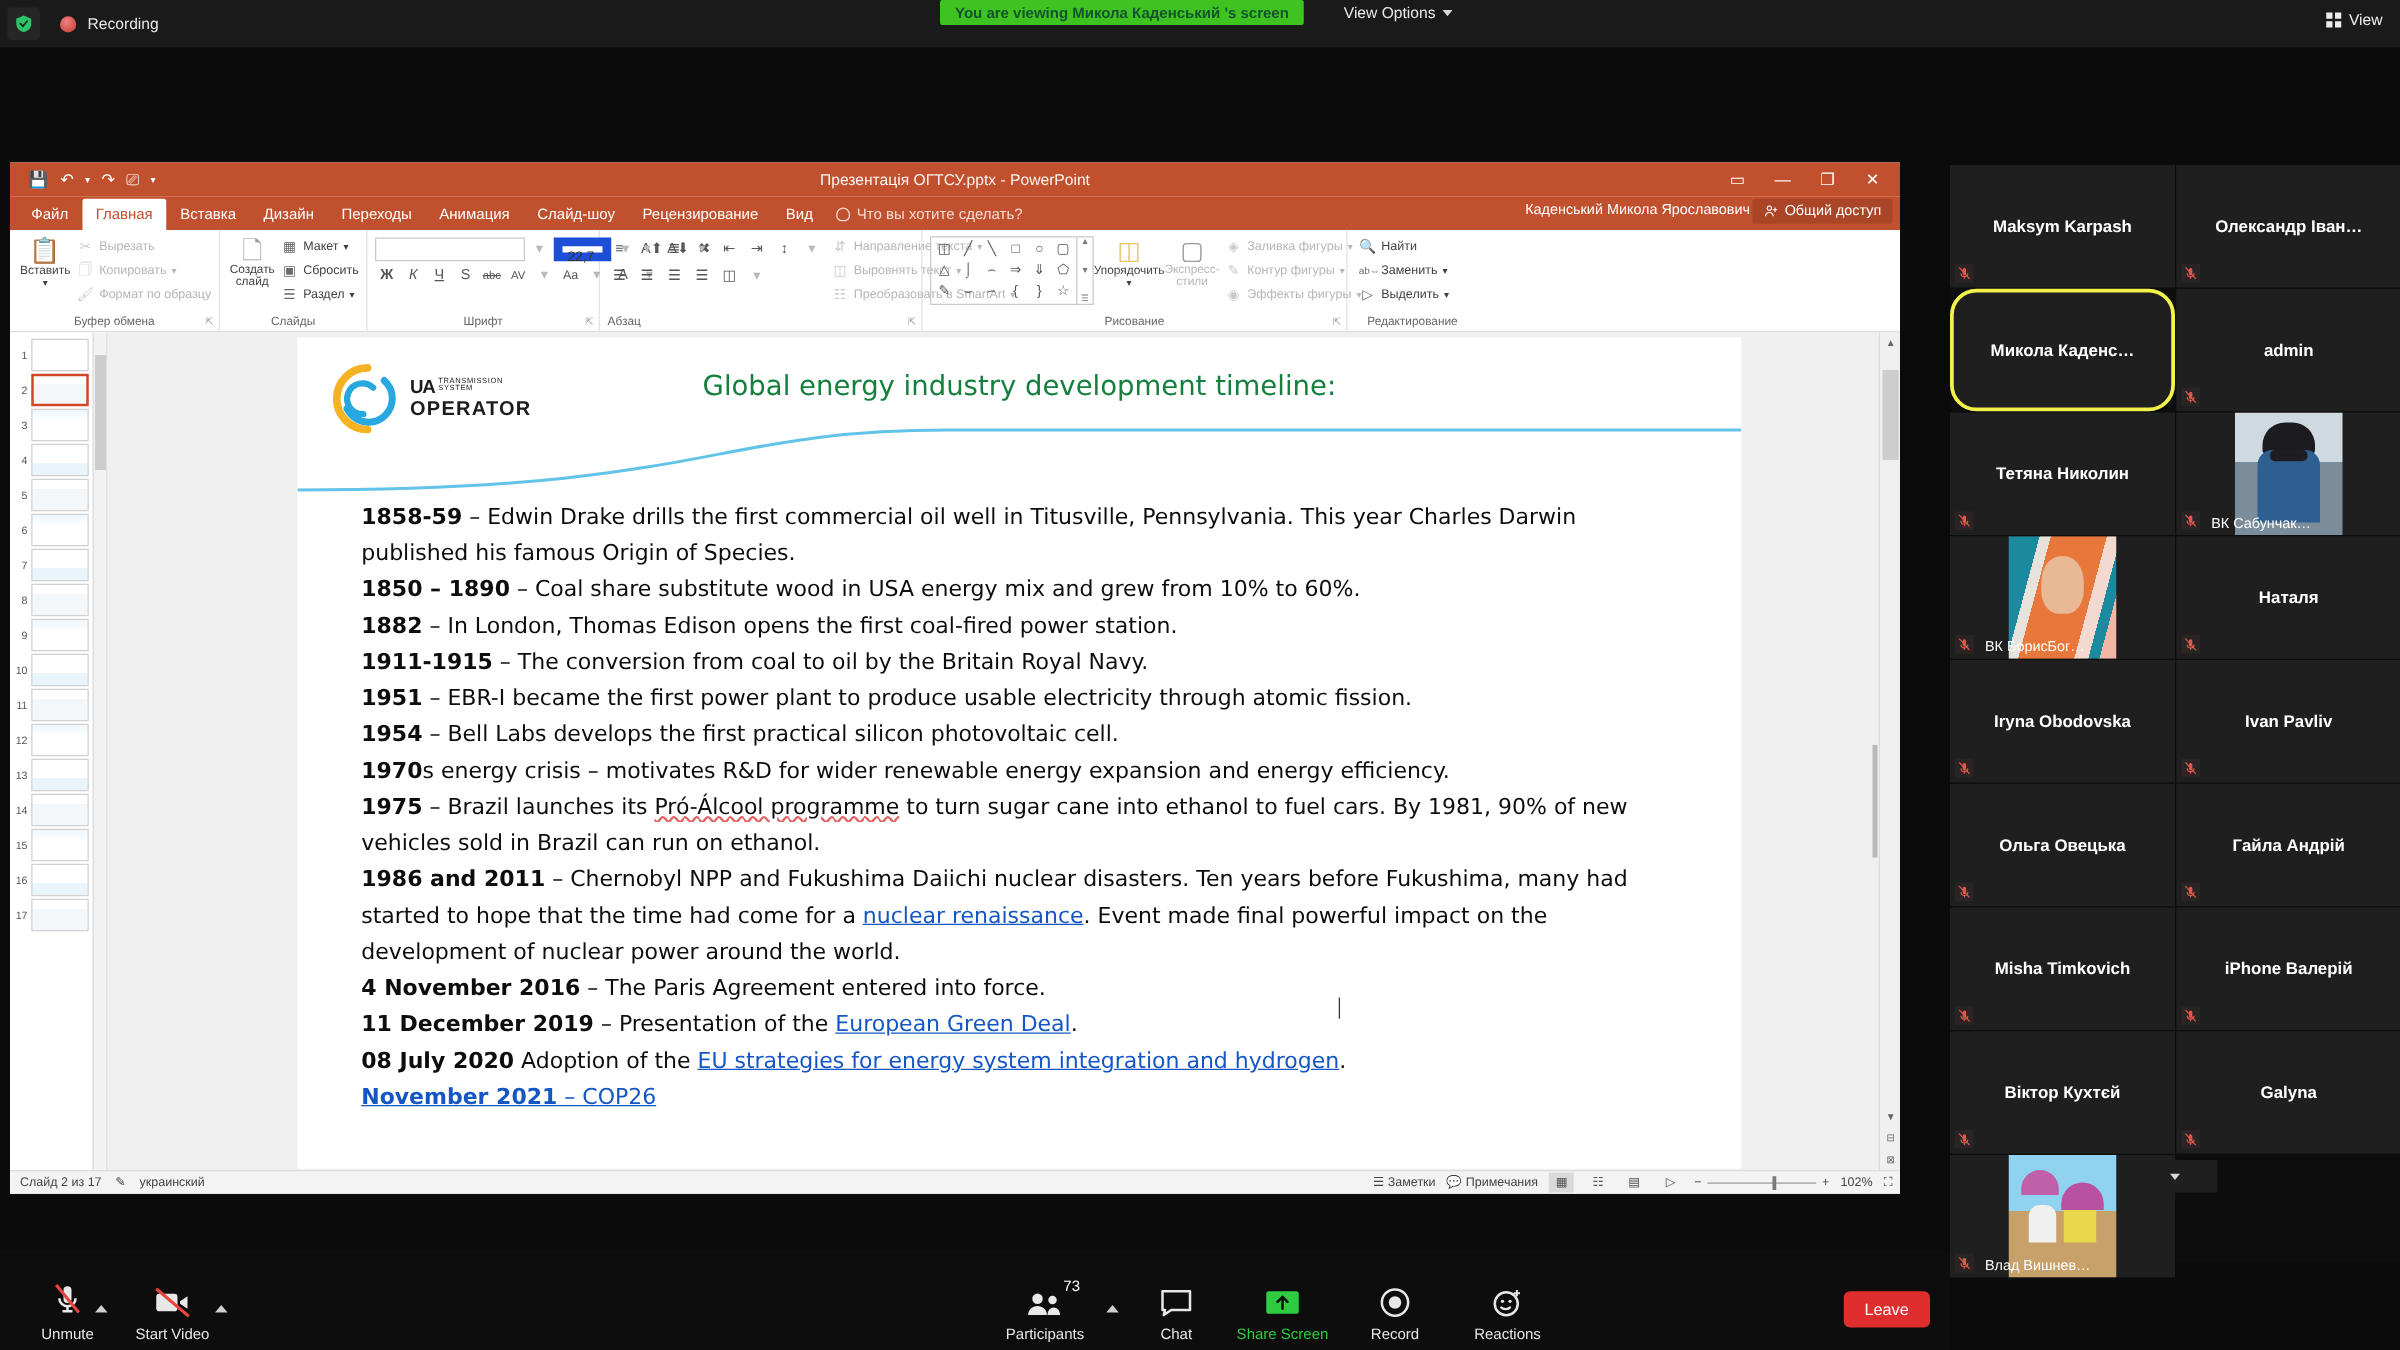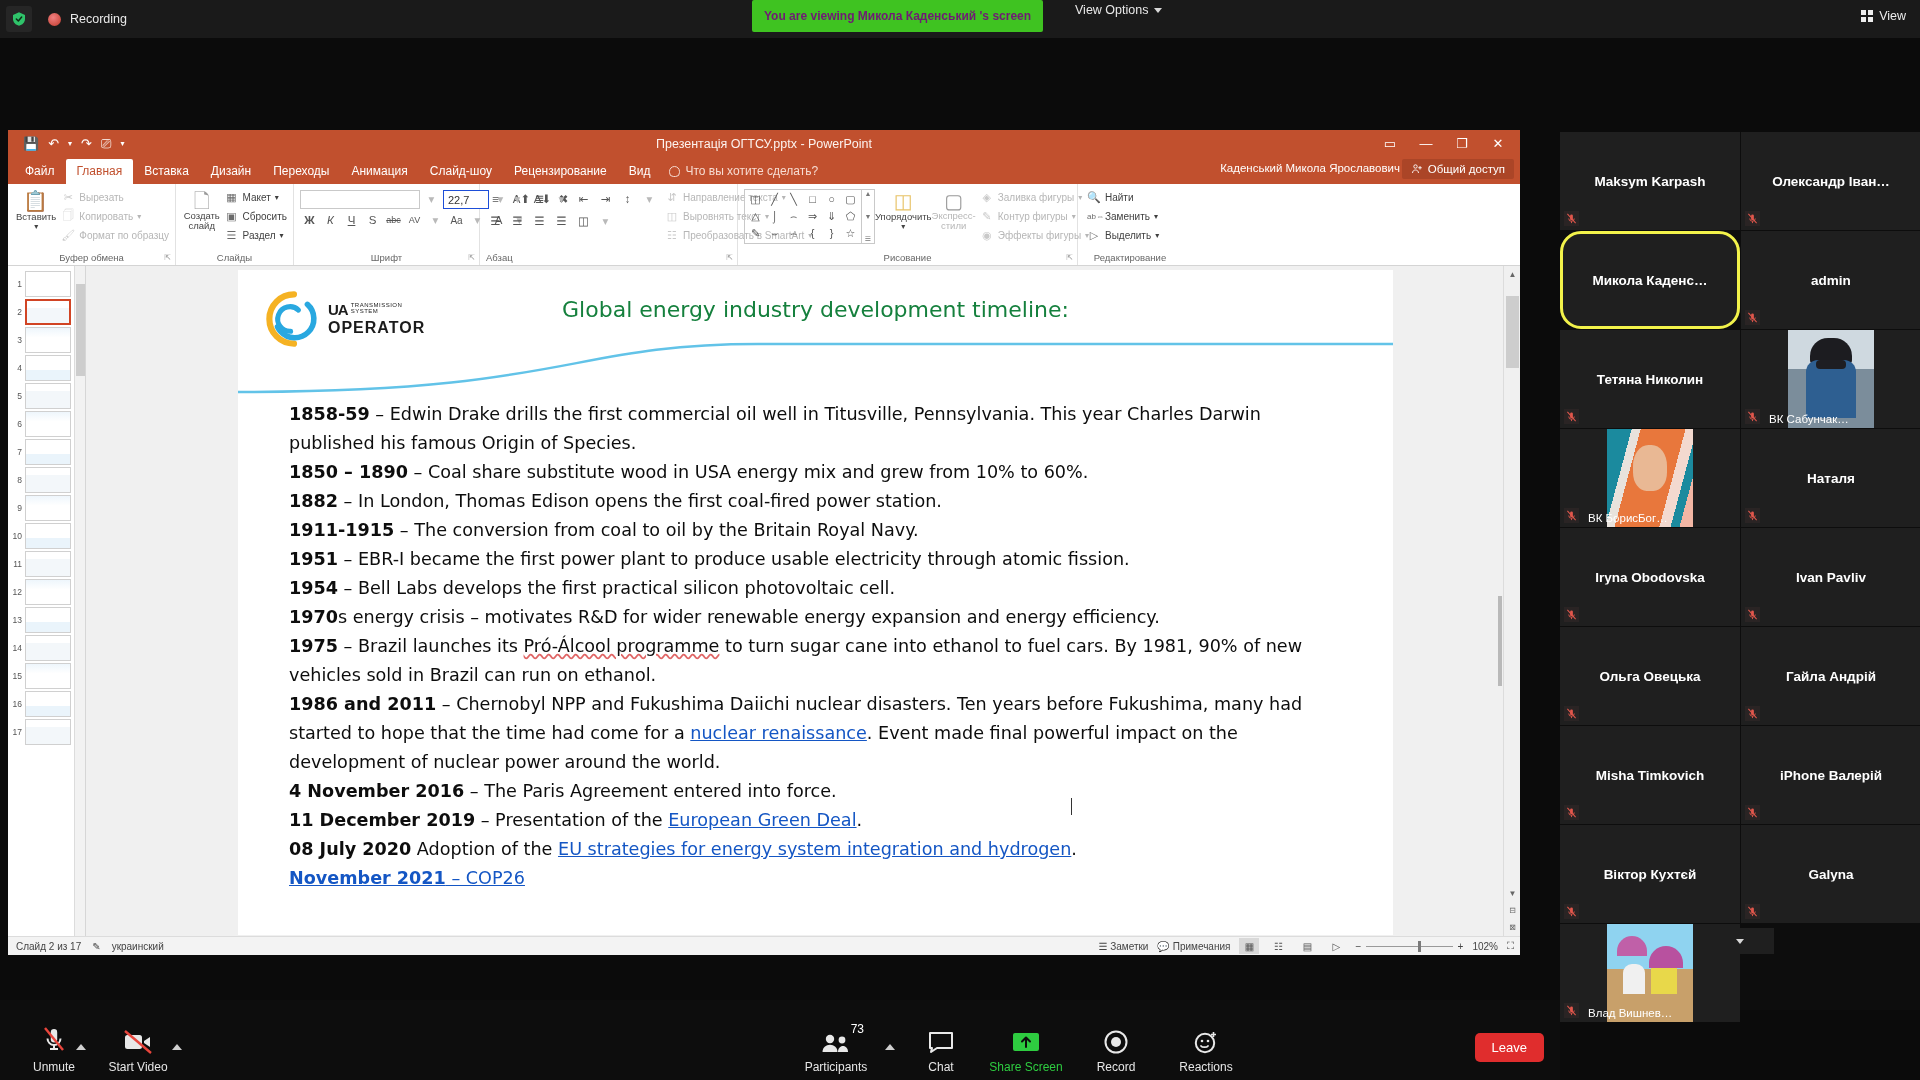--- a/index.html
+++ b/index.html
@@ -10,22 +10,22 @@
   .zoom-topbar { position: absolute; top: 0; left: 0; width: 1920px; height: 38px;
     background: #1a1a1a; display: flex; align-items: center; }
   .shield { width: 26px; height: 26px; margin-left: 6px; background: #262626;
     border-radius: 3px; display: flex; align-items: center; justify-content: center; }
   .shield svg { width: 16px; height: 16px; }
   .rec-wrap { display: flex; align-items: center; margin-left: 16px; }
   .rec-dot { width: 13px; height: 13px; border-radius: 50%;
     background: radial-gradient(circle at 40% 35%, #f08080, #c0392b); }
   .rec-label { color: #e9e9e9; font-size: 12.5px; margin-left: 9px; }
   .viewing-badge { position: absolute; left: 752px; top: 0px; height: 20px;
-    background: #3fc321; color: #701a75; font-size: 12px; font-weight: bold;
-    display: flex; align-items: center; padding: 16px 12px; border-radius: 2px; }
+    background: #3fc321; color: #14532d; font-size: 12px; font-weight: bold;
+    display: flex; align-items: center; padding: 4px 12px; border-radius: 2px; }
   .view-options { position: absolute; left: 1075px; top: 0px; height: 20px;
     color: #e8e8e8; font-size: 12.5px; display: flex; align-items: center; gap: 6px; }
   .caret-d { width: 0; height: 0; border-left: 4px solid transparent;
     border-right: 4px solid transparent; border-top: 5px solid #d8d8d8; }
   .view-right { position: absolute; right: 14px; top: 9px; display: flex;
     align-items: center; gap: 6px; color: #ededed; font-size: 12.5px; }
   .grid-ico { display: grid; grid-template-columns: 5px 5px; grid-template-rows: 5px 5px;
     gap: 2px; }
   .grid-ico i { background: #ededed; display: block; }
 
@@ -70,21 +70,21 @@
     font-size: 9.5px; color: #444; padding-top: 2px; }
   .bigbtn .gly { font-size: 20px; line-height: 20px; color: #9b9b9b; }
   .smalls { display: flex; flex-direction: column; gap: 2px; padding-left: 3px; }
   .smallbtn { font-size: 10px; color: #b6b6b6; display: flex; align-items: center;
     gap: 4px; white-space: nowrap; height: 17px; }
   .smallbtn .gly { font-size: 11px; color: #c9c9c9; width: 14px; text-align: center; }
   .smallbtn.enabled { color: #3f3f3f; }
   .smallbtn.enabled .gly { color: #6b6b6b; }
   .fontrow { display: flex; align-items: center; gap: 2px; padding: 1px 0; }
   .fbox { border: 1px solid #c9c9c9; height: 19px; width: 120px; background: #fff; }
-  .fsize { border: 1px solid #1d4ed8; height: 19px; width: 46px; background: #fff;
+  .fsize { border: 7px solid #1d4ed8; height: 19px; width: 46px; background: #fff;
     font-size: 11px; color: #333; padding-left: 4px; line-height: 18px; }
   .fbtn { font-size: 11.5px; color: #555; width: 19px; height: 19px; text-align: center;
     line-height: 19px; }
   .fbtn.dim { color: #b9b9b9; }
   .shapes { border: 1px solid #c9c9c9; display: grid;
     grid-template-columns: repeat(6, 19px); grid-auto-rows: 17px; padding: 1px;
     font-size: 11px; color: #555; }
   .shapes span { text-align: center; line-height: 17px; }
   .shapescroll { width: 13px; border: 1px solid #c9c9c9; border-left: none;
     display: flex; flex-direction: column; justify-content: space-between;

